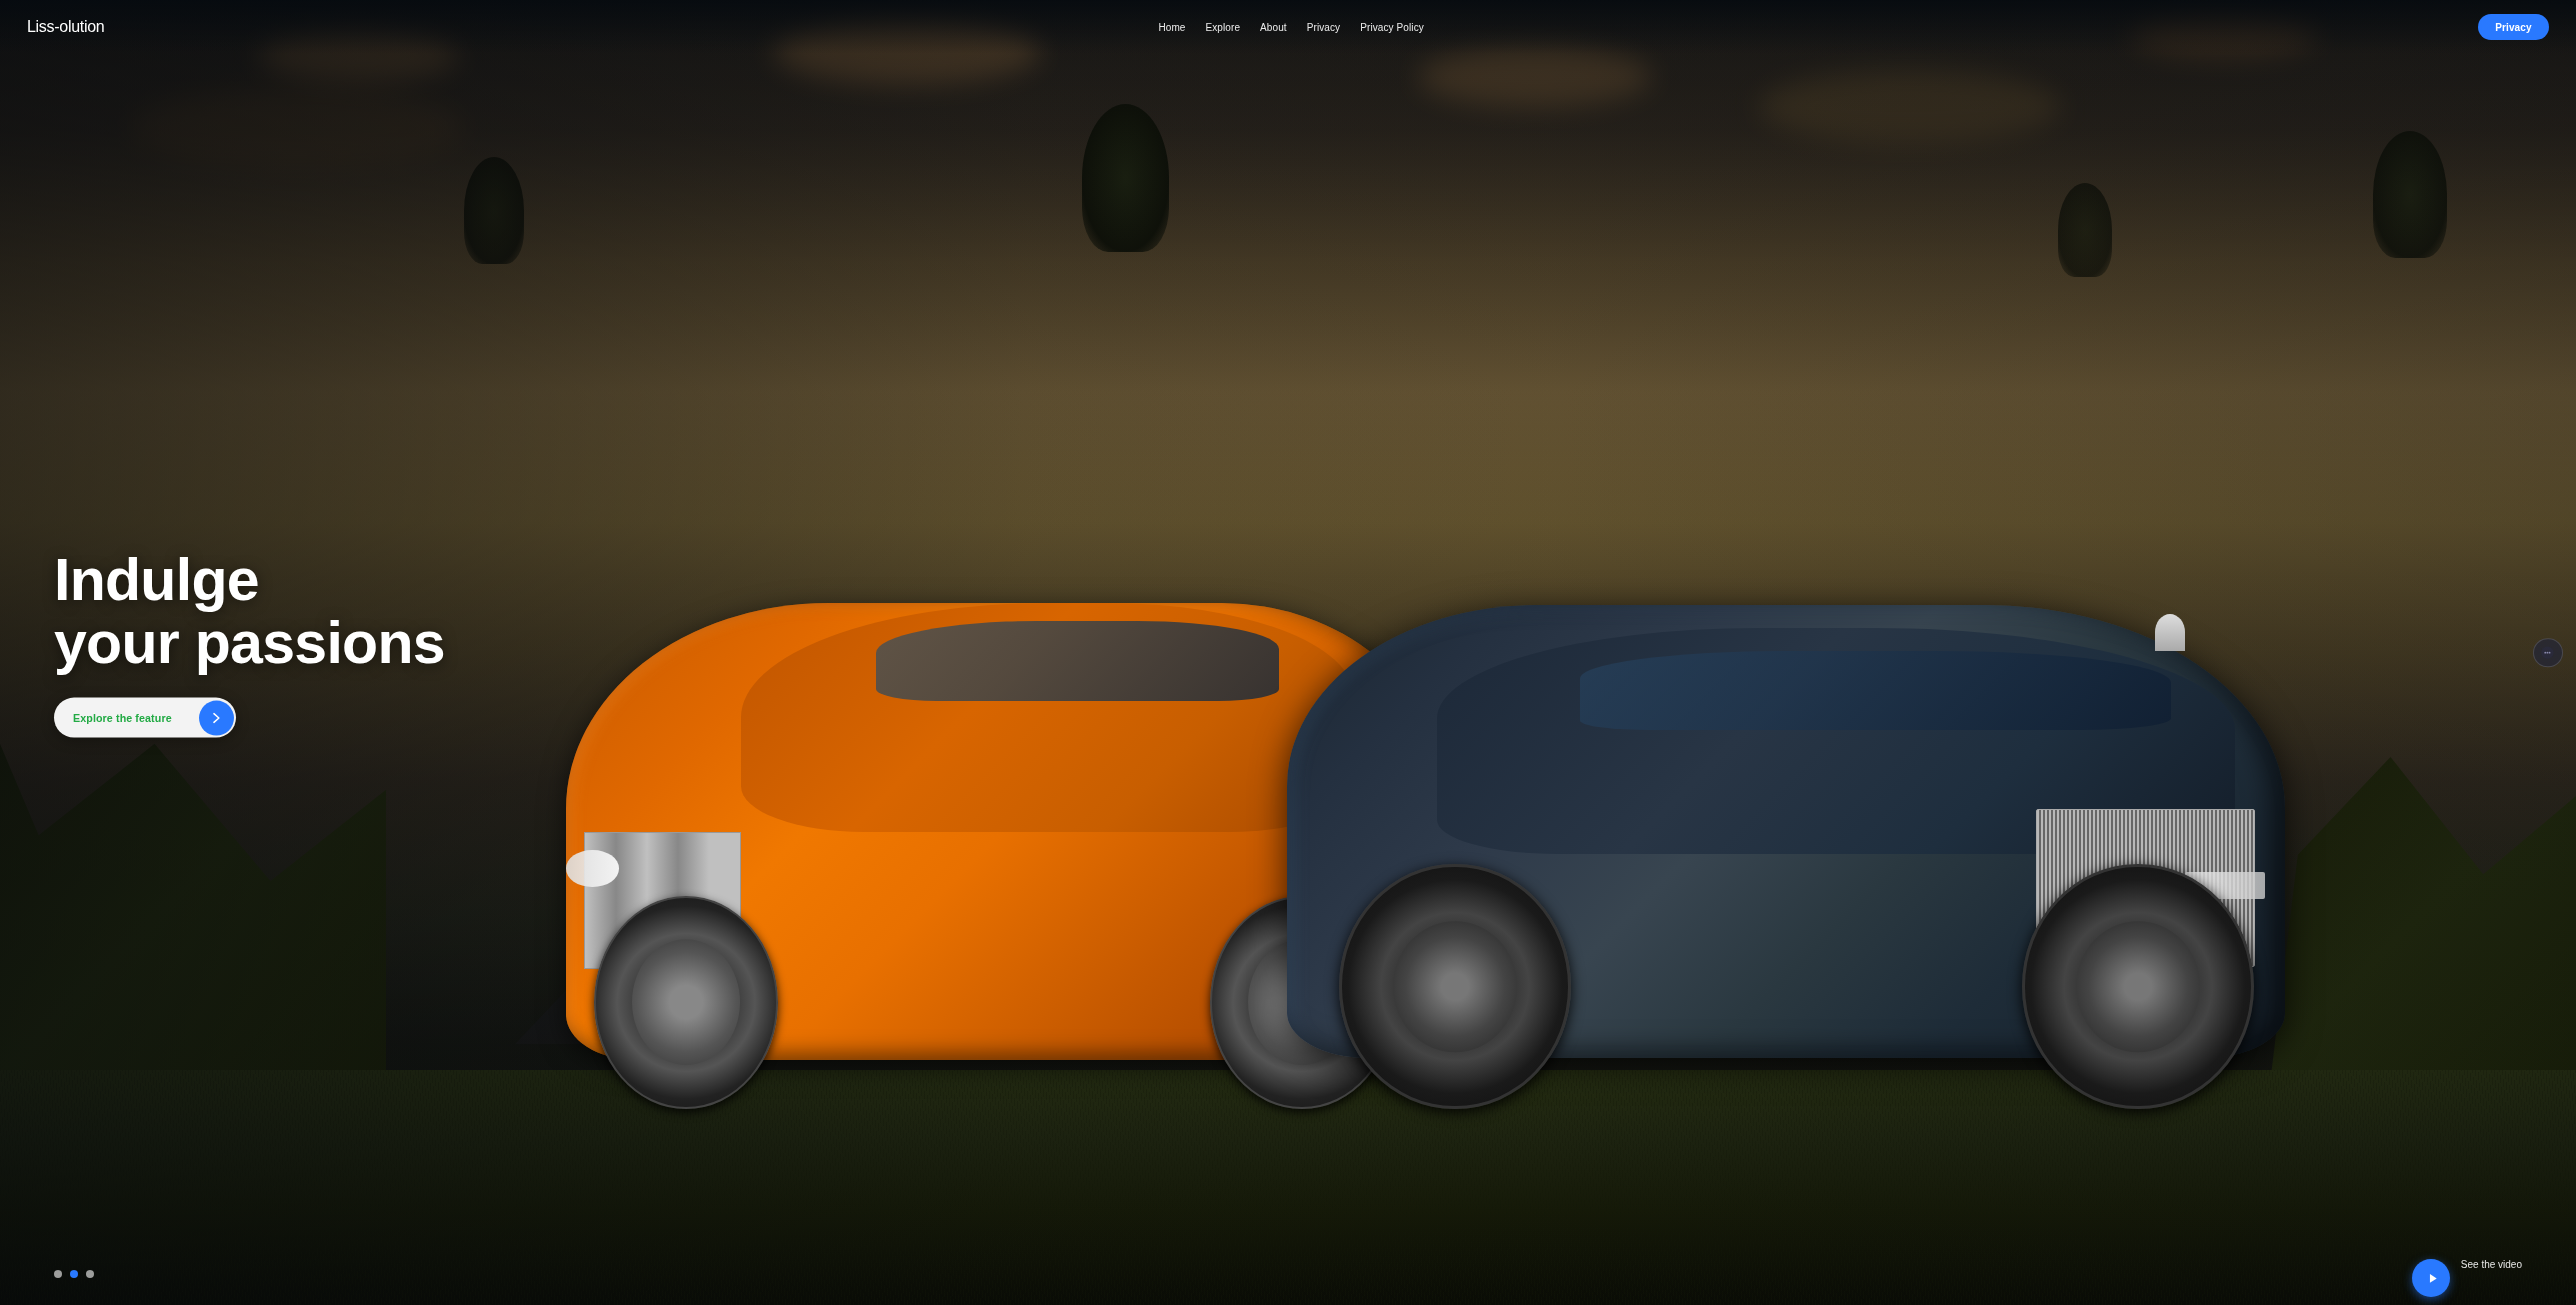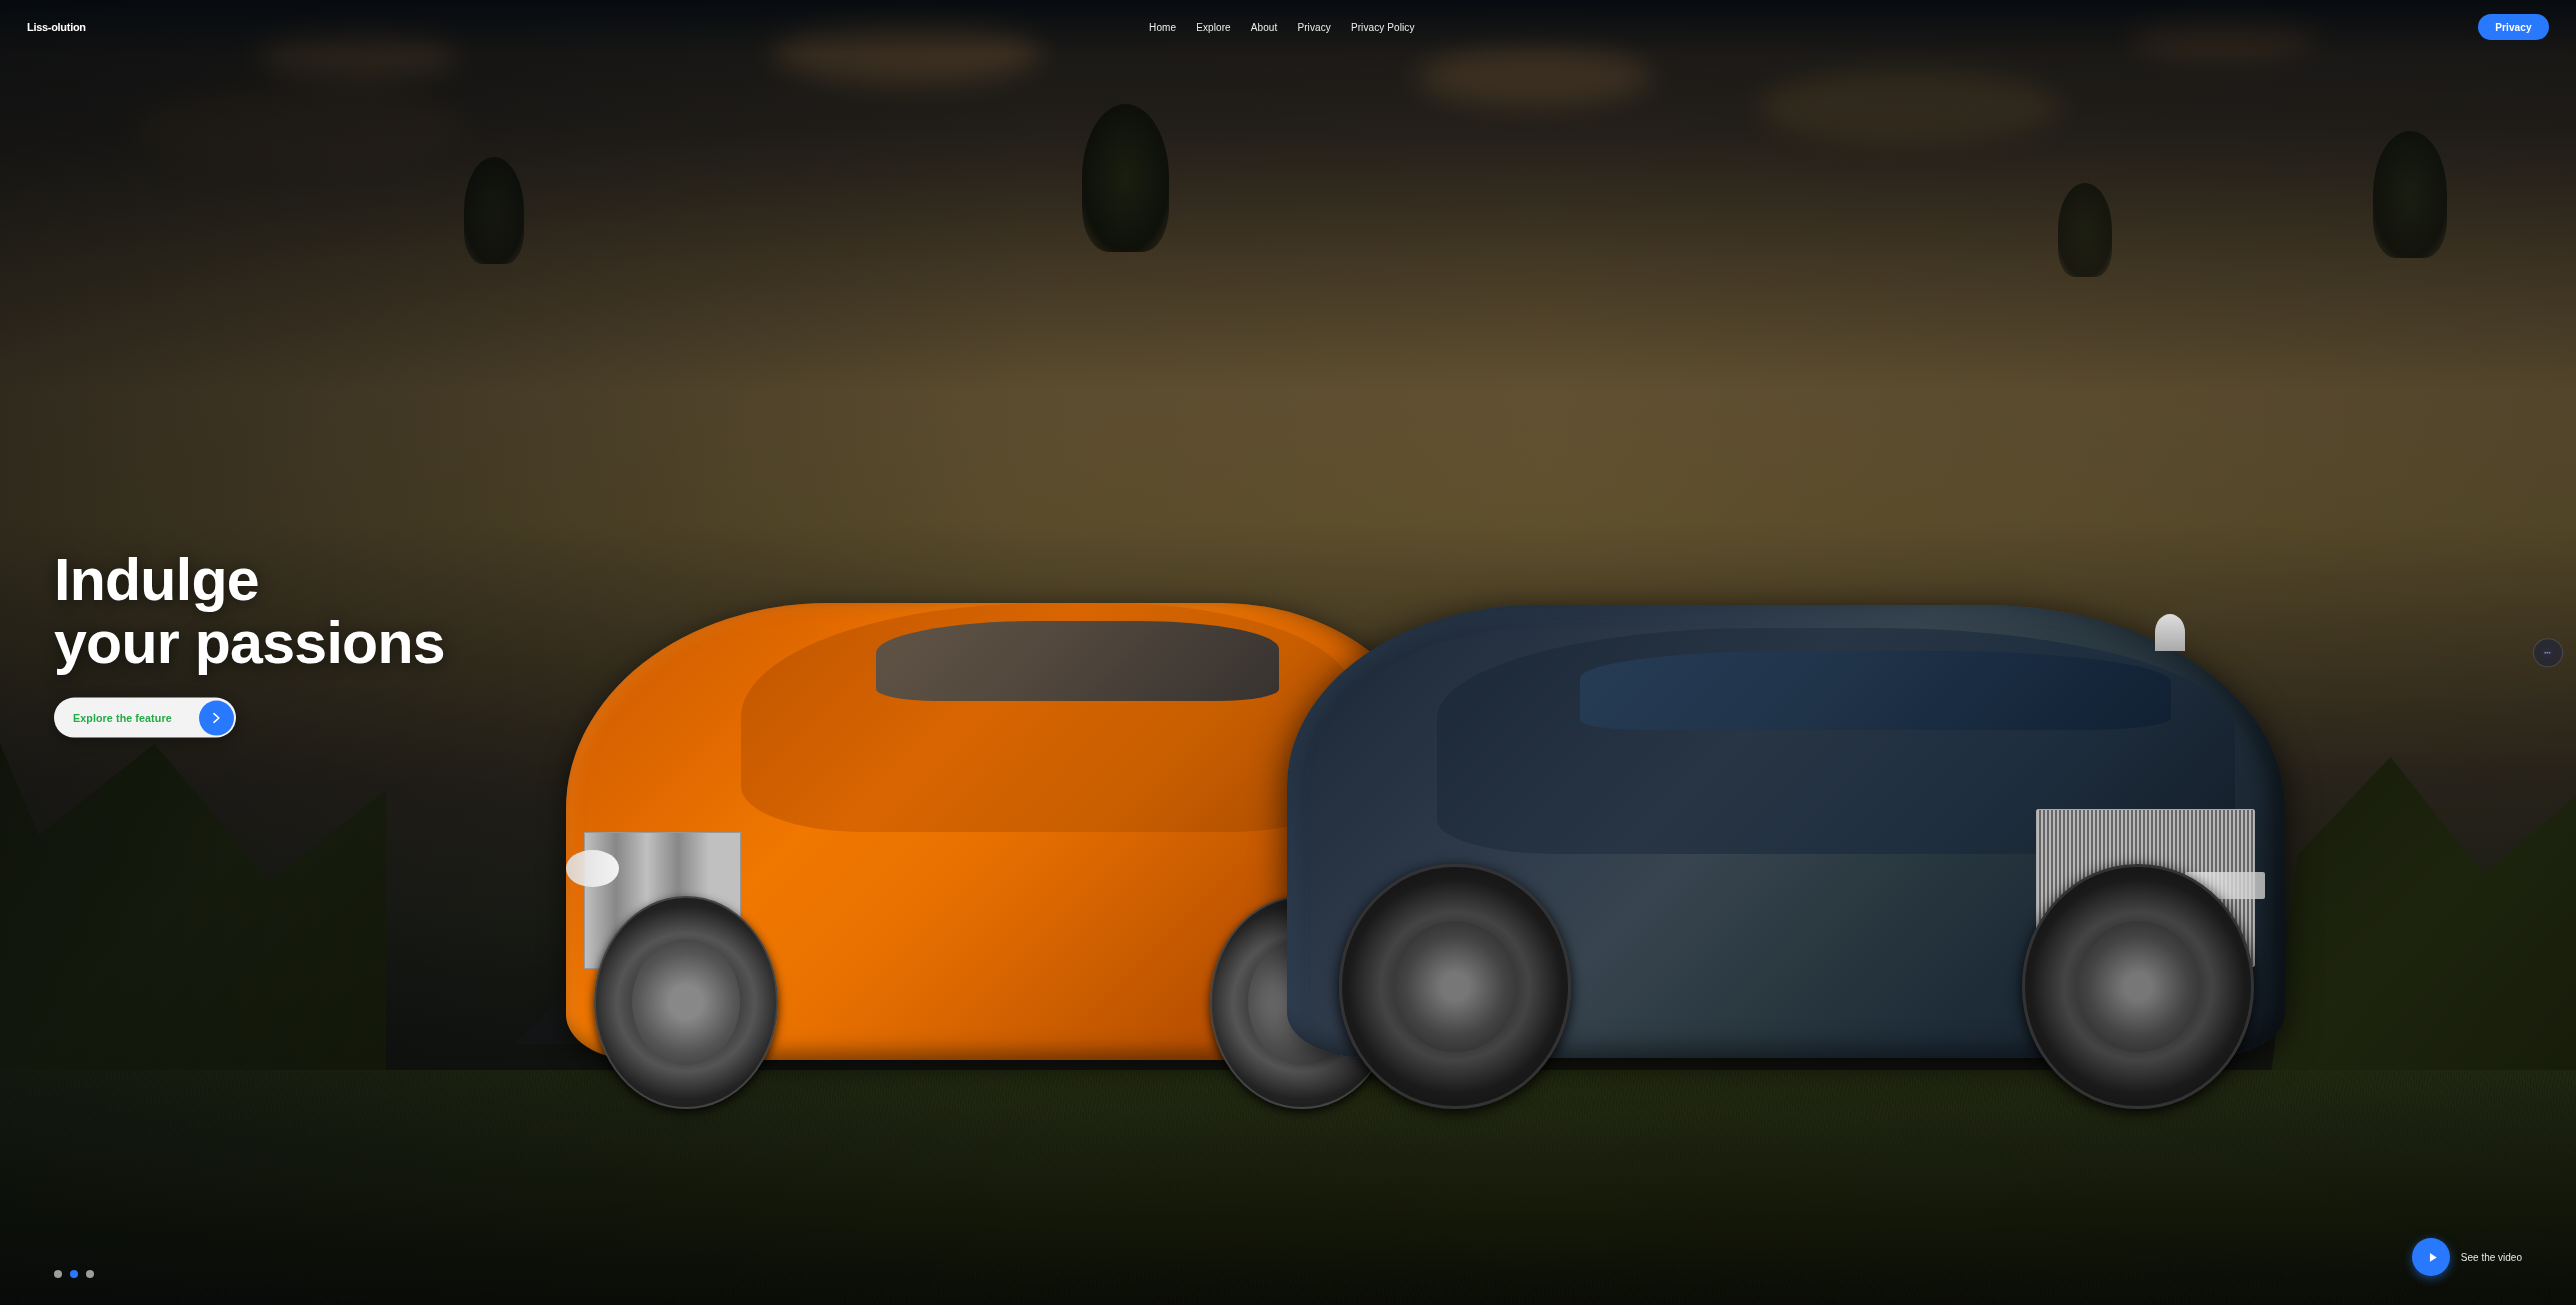--- a/index.html
+++ b/index.html
@@ -317,22 +317,22 @@
       height: 54px;
       display: flex;
       align-items: center;
       justify-content: space-between;
       padding: 0 27px;
       z-index: 100;
       background: linear-gradient(to bottom, rgba(5,10,15,0.85) 0%, transparent 100%);
     }
 
     .nav-logo {
-      font-size: 11px;
-      font-weight: 700;
+      font-size: 16px;
+      font-weight: 400;
       color: #fff;
       letter-spacing: -0.3px;
     }
 
     .nav-links {
       display: flex;
       align-items: center;
       gap: 20px;
       list-style: none;
     }
@@ -440,24 +440,24 @@
       background: #2979ff;
     }
 
     .dot.inactive {
       background: rgba(255,255,255,0.6);
     }
 
     
     .video-btn-container {
       position: absolute;
-      bottom: 29px;
+      bottom: 8px;
       right: 54px;
       display: flex;
-      align-items: center;
+      align-items: flex-start;
       gap: 10.7px;
       z-index: 10;
       cursor: pointer;
     }
 
     .video-play-btn {
       width: 38px;
       height: 38px;
       background: #2979ff;
       border-radius: 50%;

